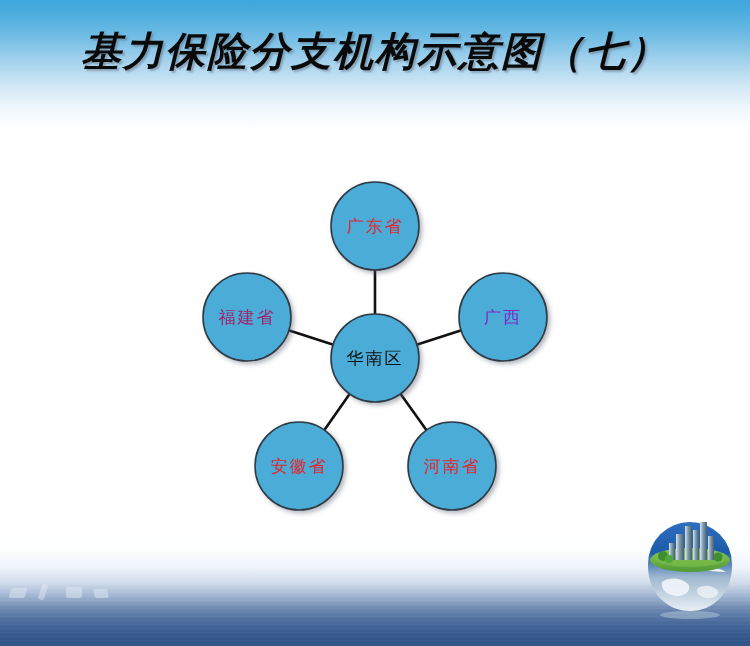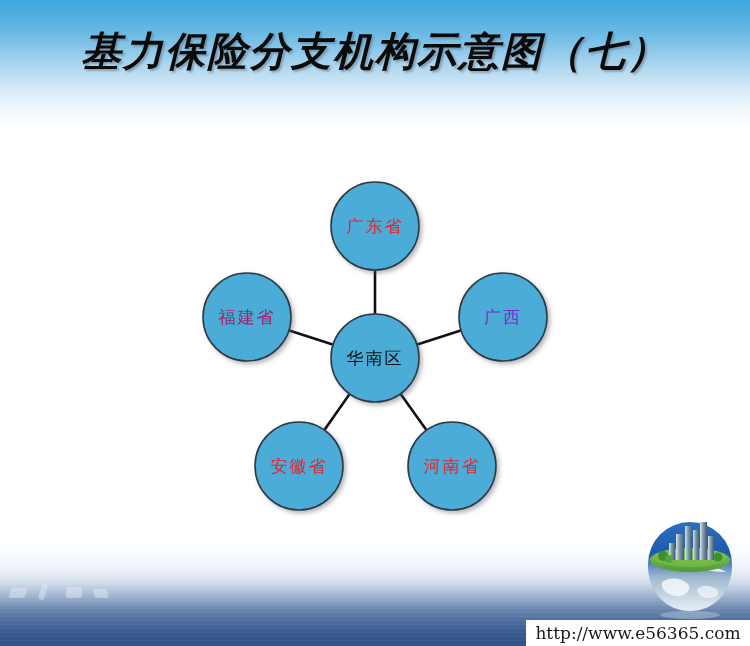--- a/index.html
+++ b/index.html
@@ -253,17 +253,14 @@
       <rect x="31" y="27" width="6" height="17" fill="url(#towerG)"></rect>
 
       <circle cx="25" cy="40" r="5" fill="#3f8f2f"></circle>
       <circle cx="31" cy="43" r="4" fill="#53a83c"></circle>
       <circle cx="80" cy="41" r="4.5" fill="#3f8f2f"></circle>
 
       <ellipse cx="52" cy="99" rx="30" ry="4" fill="#bcd0e0" opacity="0.45"></ellipse>
     </svg>
   </div>
 
-  <div class="url-box">
-    <span class="url-text">http://www.e56365.com</span>
-  </div>
 
 </div>
 
 </body></html>

